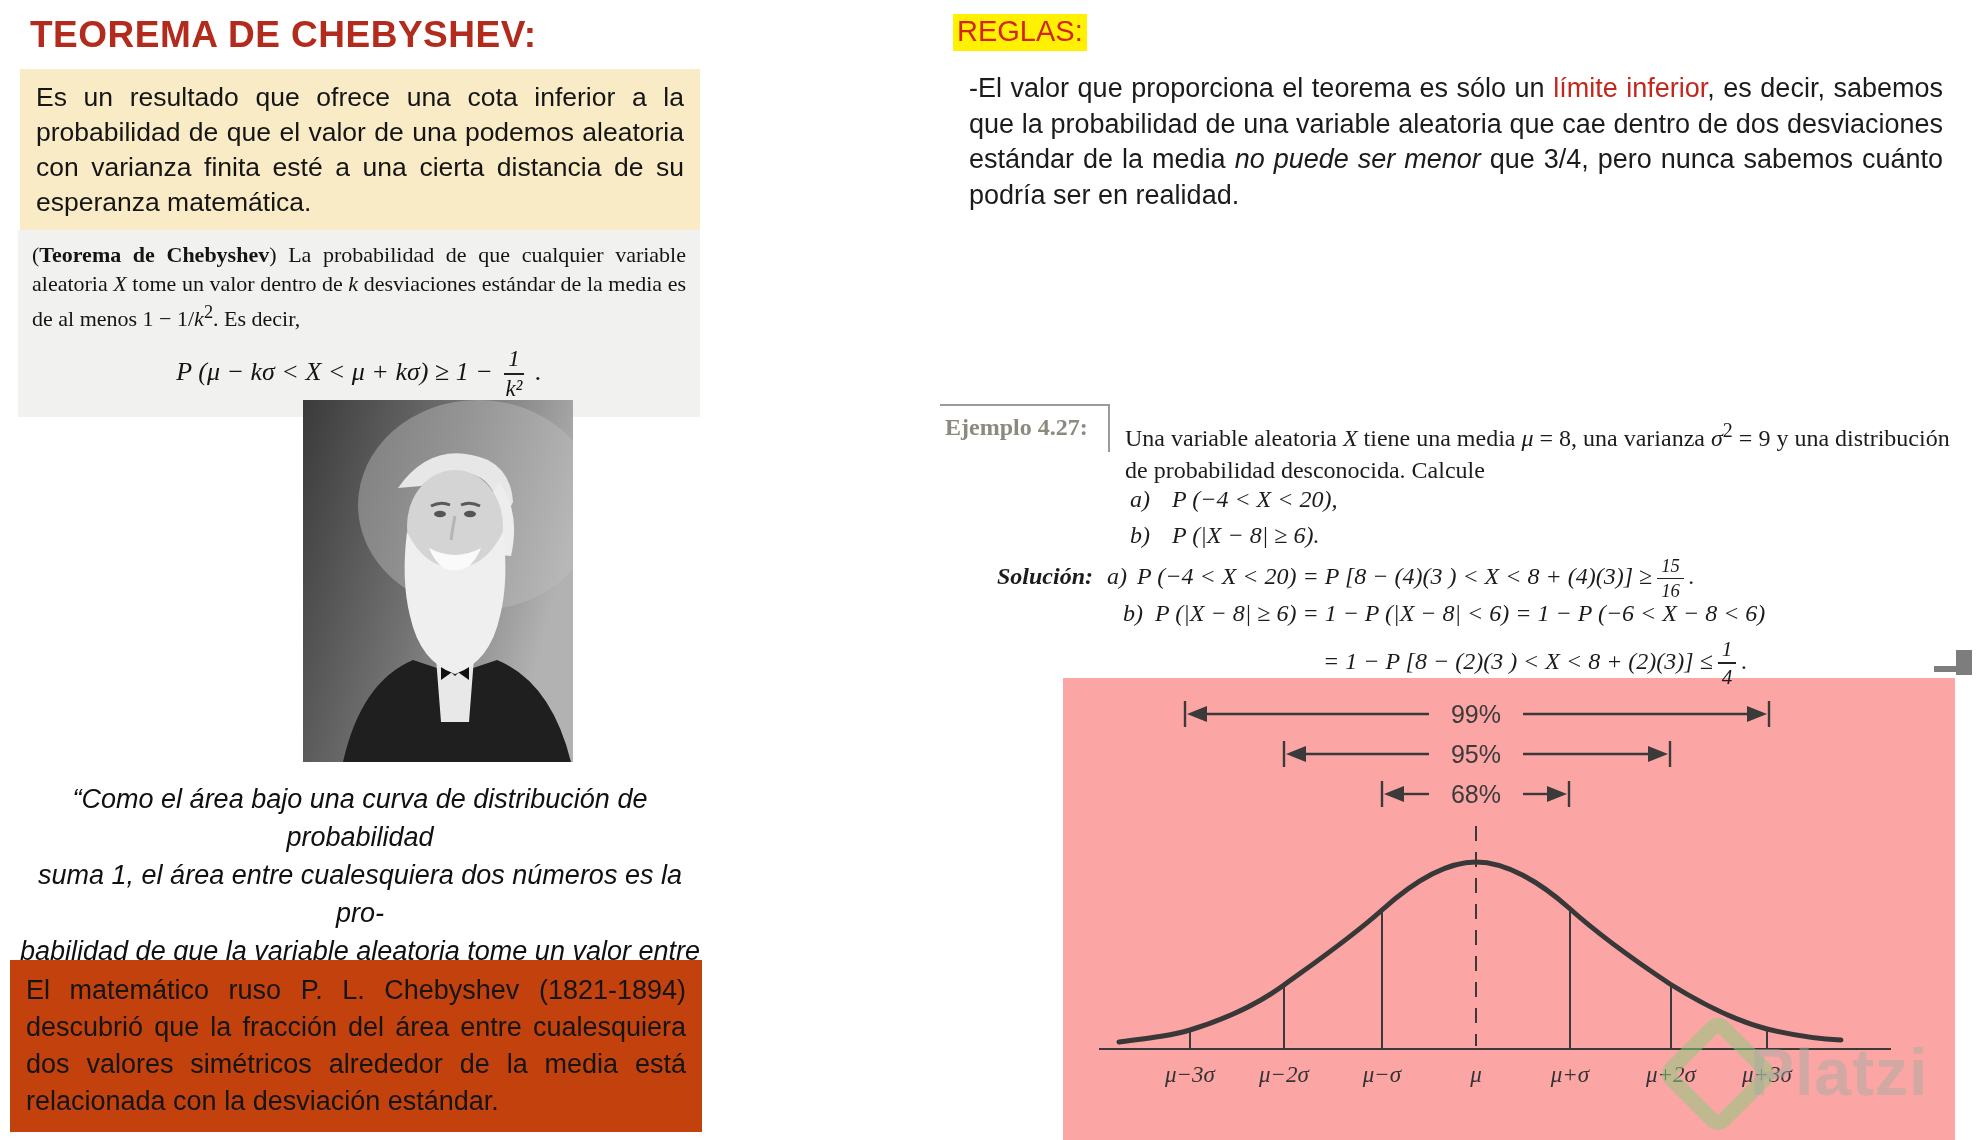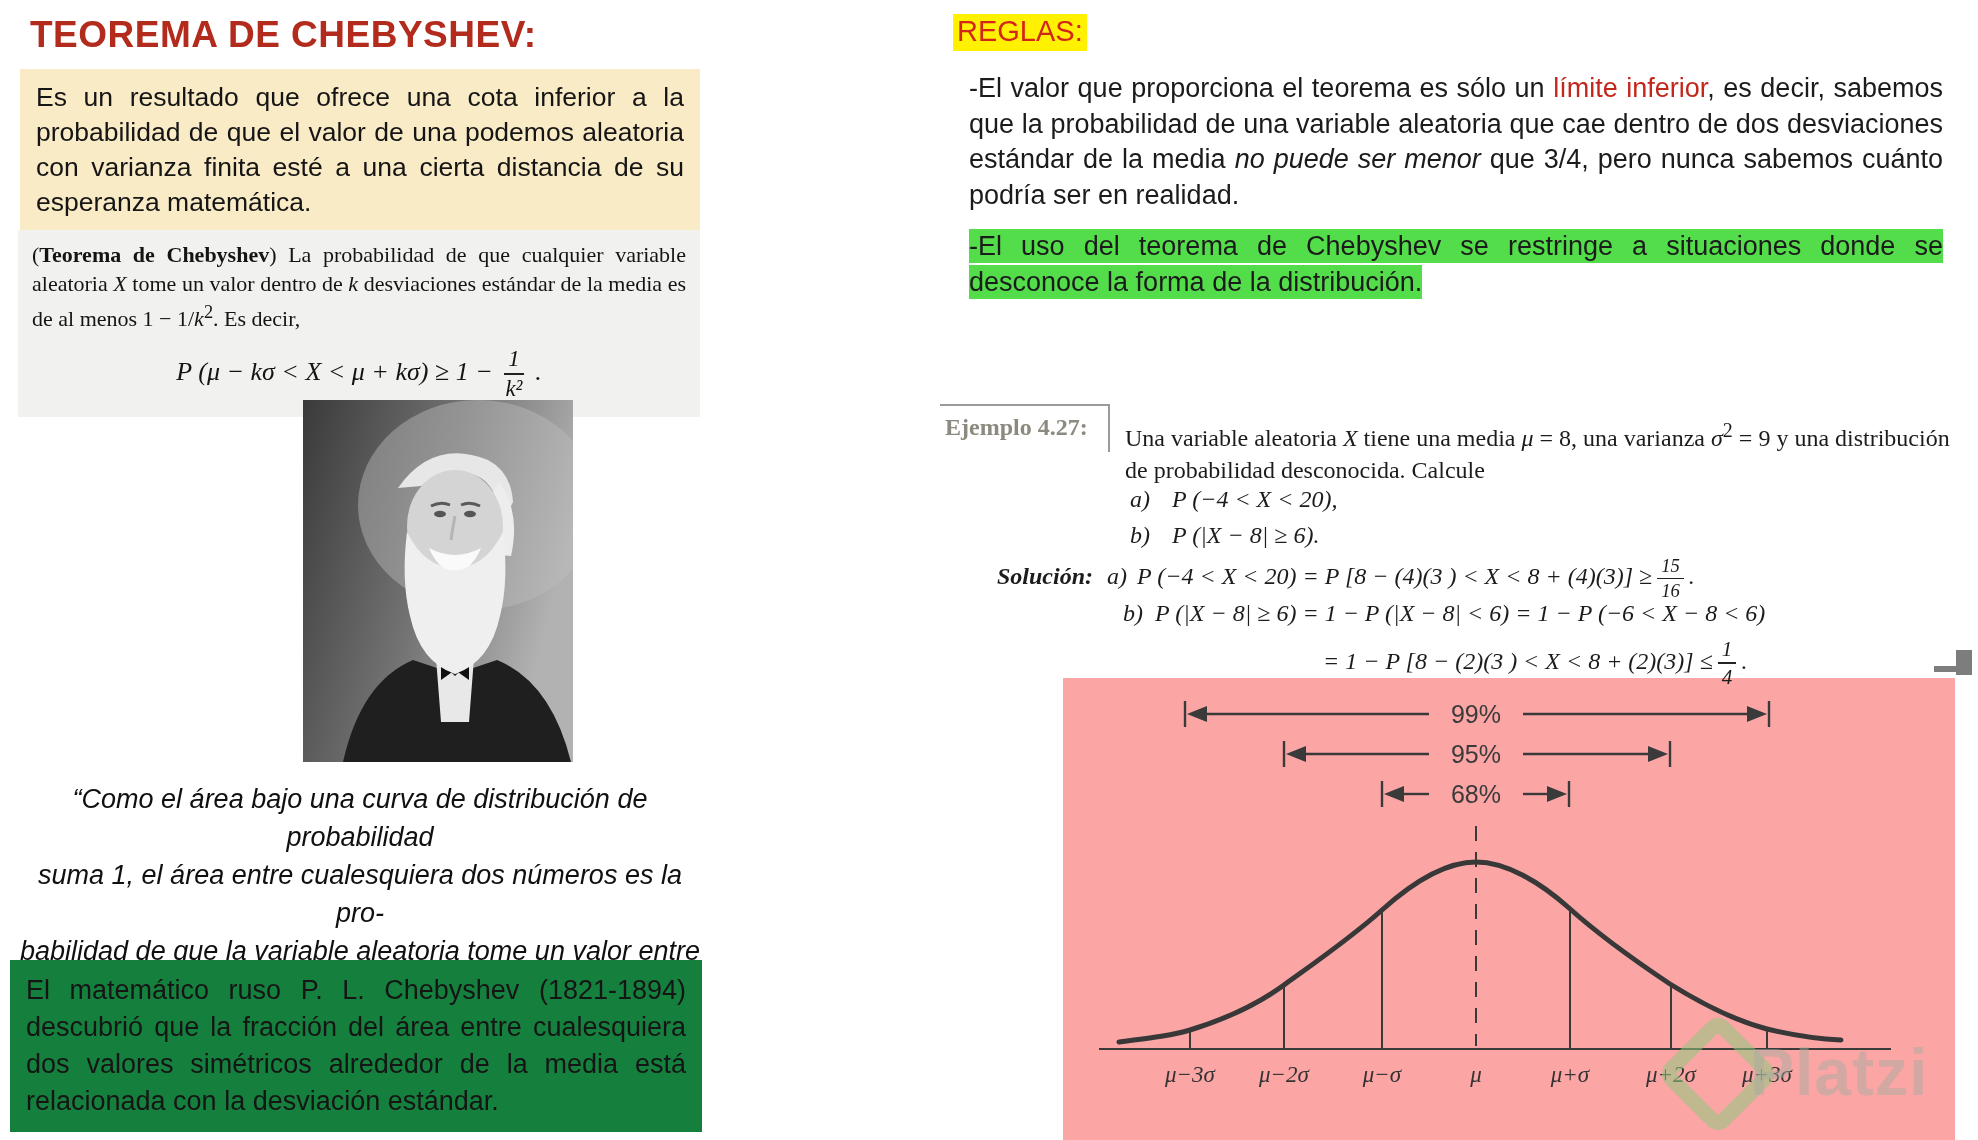--- a/index.html
+++ b/index.html
@@ -104,28 +104,27 @@
       <path d="M 104 132 Q 98 180 107 216 Q 117 262 152 274 Q 187 262 197 216 Q 206 180 200 132 Q 182 168 152 168 Q 122 168 104 132 Z" fill="#efefef"></path>
       <path d="M 126 148 Q 152 162 178 148 Q 168 172 152 170 Q 136 172 126 148 Z" fill="#fafafa"></path>
     </svg>
   </div>
 
   <div class="quote">“Como el área bajo una curva de distribución de probabilidad
 suma 1, el área entre cualesquiera dos números es la pro-
 babilidad de que la variable aleatoria tome un valor entre
 estos números”</div>
 
-  <div class="bio-box" style="background: #15803d;">
+  <div class="bio-box" style="background: #c2410c;">
     <span>El matemático ruso P. L. Chebyshev (1821-1894) descubrió que la fracción del área entre cualesquiera dos valores simétricos alrededor de la media está relacionada con la desviación estándar.</span>
   </div>
 
   <div class="rules">
     <span class="rules-chip" style="background: rgb(255, 241, 0); color: rgb(211, 38, 26);">REGLAS:</span>
     <p class="rpara"><span>-El valor que proporciona el teorema es sólo un </span><span style="color: rgb(195, 38, 27);">límite inferior</span><span>, es decir, sabemos que la probabilidad de una variable aleatoria que cae dentro de dos desviaciones estándar de la media </span><span style="font-style: italic;">no puede ser menor</span><span> que 3/4, pero nunca sabemos cuánto podría ser en realidad.</span></p>
-    <p class="rpara"><span style="background: rgb(83, 221, 74); padding: 2px 0px;">-El uso del teorema de Chebyshev se restringe a situaciones donde se desconoce la forma de la distribución.</span></p>
   </div>
 
   <div class="example">
     <div class="ex-rule"></div>
     <div class="ex-vline"></div>
     <span class="ex-label" style="color: rgb(140, 137, 126);">Ejemplo 4.27:</span>
     <div class="ex-statement"><span>Una variable aleatoria </span><span style="font-style: italic;">X</span><span> tiene una media </span><span style="font-style: italic;">μ</span><span> = 8, una varianza </span><span style="font-style: italic;">σ</span><sup>2</sup><span> = 9 y una distribución de probabilidad desconocida. Calcule</span></div>
 
     <div class="ex-item" style="top:82px;">
       <span class="mk it">a)</span><span class="math">P (−4 &lt; X  &lt; 20),</span>

